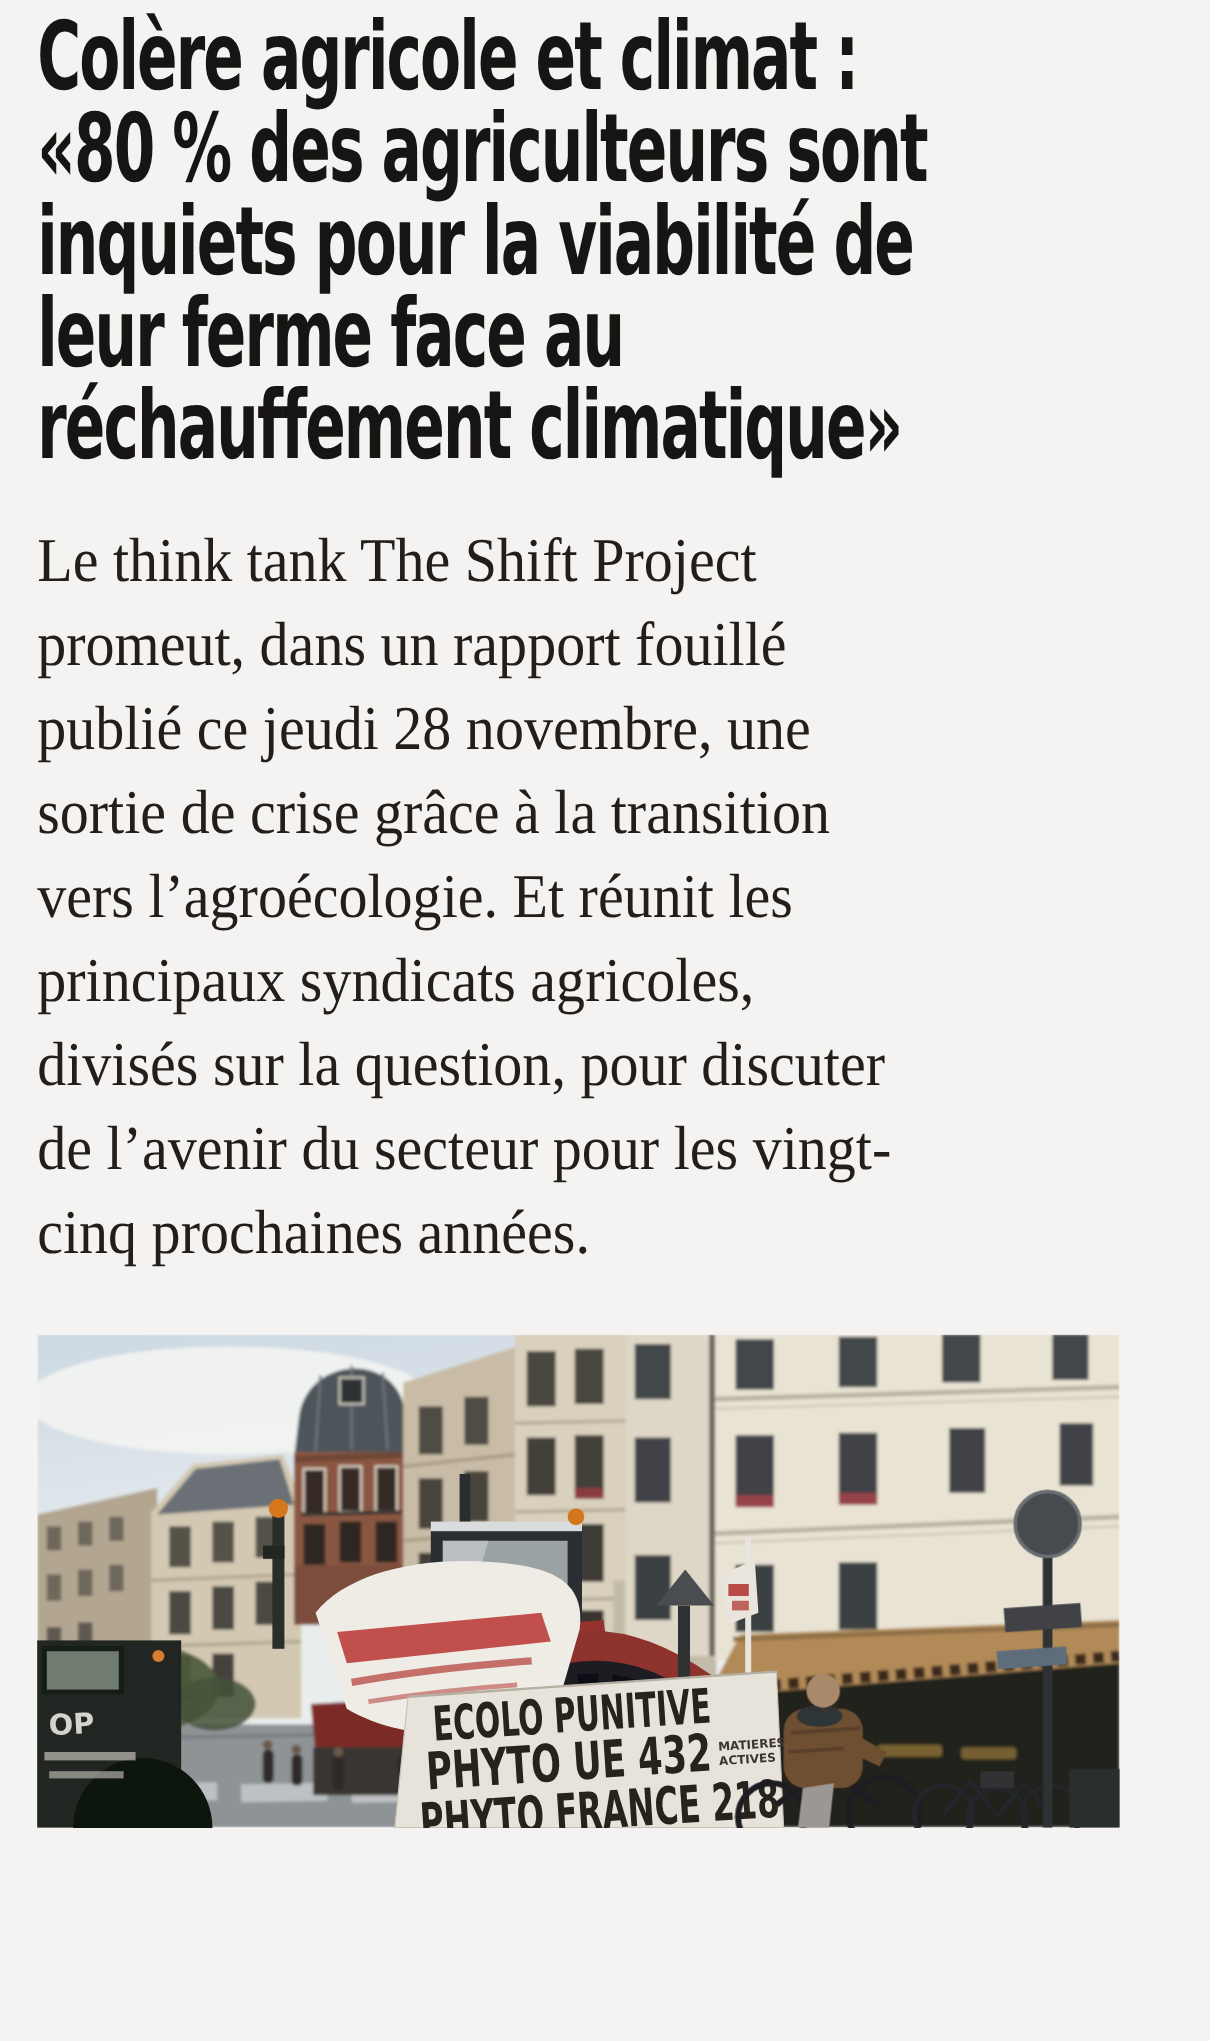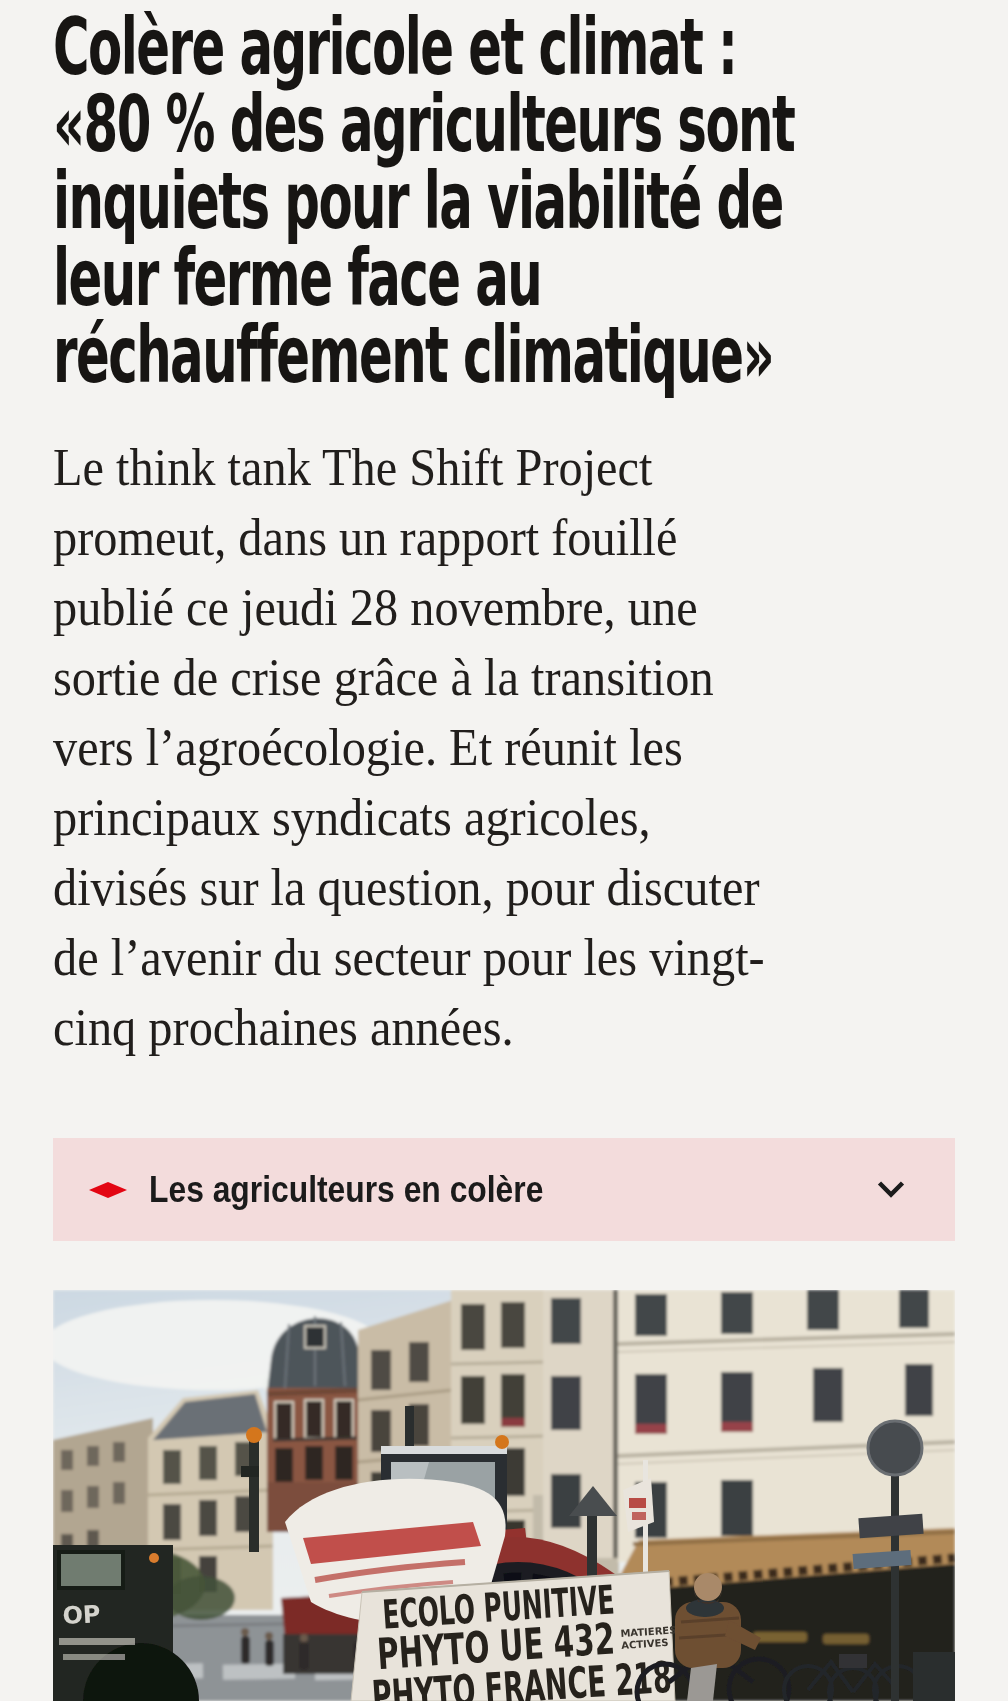--- a/index.html
+++ b/index.html
@@ -3,21 +3,21 @@
 <meta charset="utf-8">
 <style>
   * { box-sizing: border-box; }
   html, body { margin: 0; padding: 0; }
   body {
     width: 1008px; height: 1701px;
     background: #f4f3f1;
     overflow: hidden;
     font-family: "Liberation Sans", sans-serif;
   }
-  .content { padding: 0 53px; width: 1008px; }
+  .content { padding: 0 31px; width: 1008px; }
 
   
   .headline {
     margin: 9px 0 0 0;
     font-family: "DejaVu Sans", "Liberation Sans", sans-serif;
     font-weight: 700;
     font-size: 79px;
     line-height: 77px;
     letter-spacing: -2.5px;
     color: #171513;
@@ -89,29 +89,20 @@
       <span>promeut, dans un rapport fouillé</span>
       <span>publié ce jeudi 28 novembre, une</span>
       <span>sortie de crise grâce à la transition</span>
       <span>vers l’agroécologie. Et réunit les</span>
       <span>principaux syndicats agricoles,</span>
       <span>divisés sur la question, pour discuter</span>
       <span>de l’avenir du secteur pour les vingt-</span>
       <span>cinq prochaines années.</span>
     </p>
 
-    <button class="tag-banner">
-      <svg class="diamond" width="38" height="16" viewBox="0 0 38 16">
-        <polygon points="0,8 19,0 38,8 19,16" fill="#e30613"></polygon>
-      </svg>
-      <span class="label">Les agriculteurs en colère</span>
-      <svg class="chev" width="28" height="17" viewBox="0 0 28 17">
-        <polyline points="2.5,2 14,13.5 25.5,2" fill="none" stroke="#1b1b1b" stroke-width="4.5"></polyline>
-      </svg>
-    </button>
 
     <figure class="photo">
       <svg width="902" height="411" viewBox="0 0 902 411">
         <defs>
           <linearGradient id="sky" x1="0" y1="0" x2="0.3" y2="1">
             <stop offset="0" stop-color="#ccd8e2"></stop>
             <stop offset="0.45" stop-color="#e6ebee"></stop>
             <stop offset="1" stop-color="#eef0ef"></stop>
           </linearGradient>
           <filter id="b2" x="-5%" y="-5%" width="110%" height="110%">

